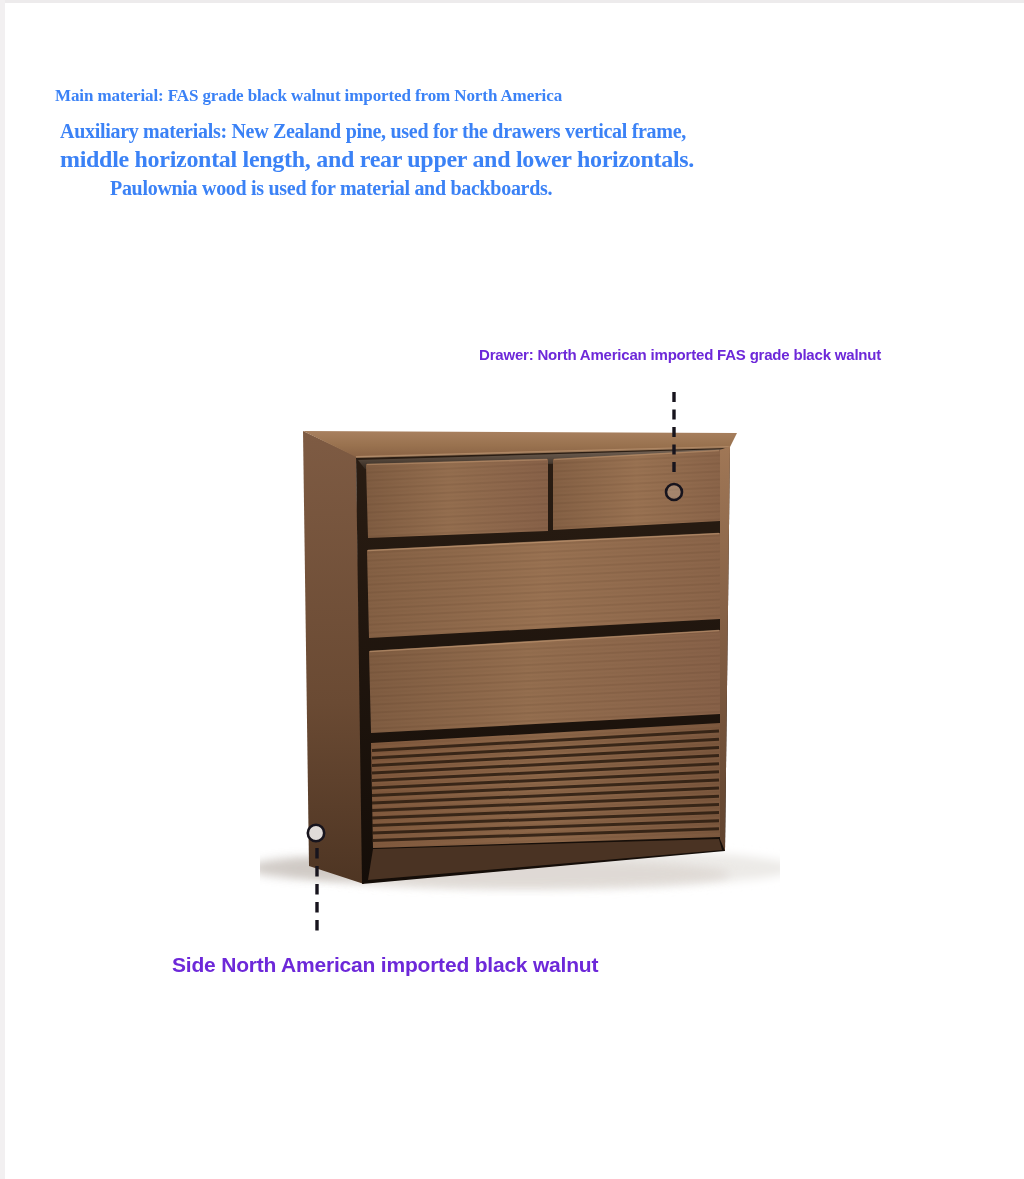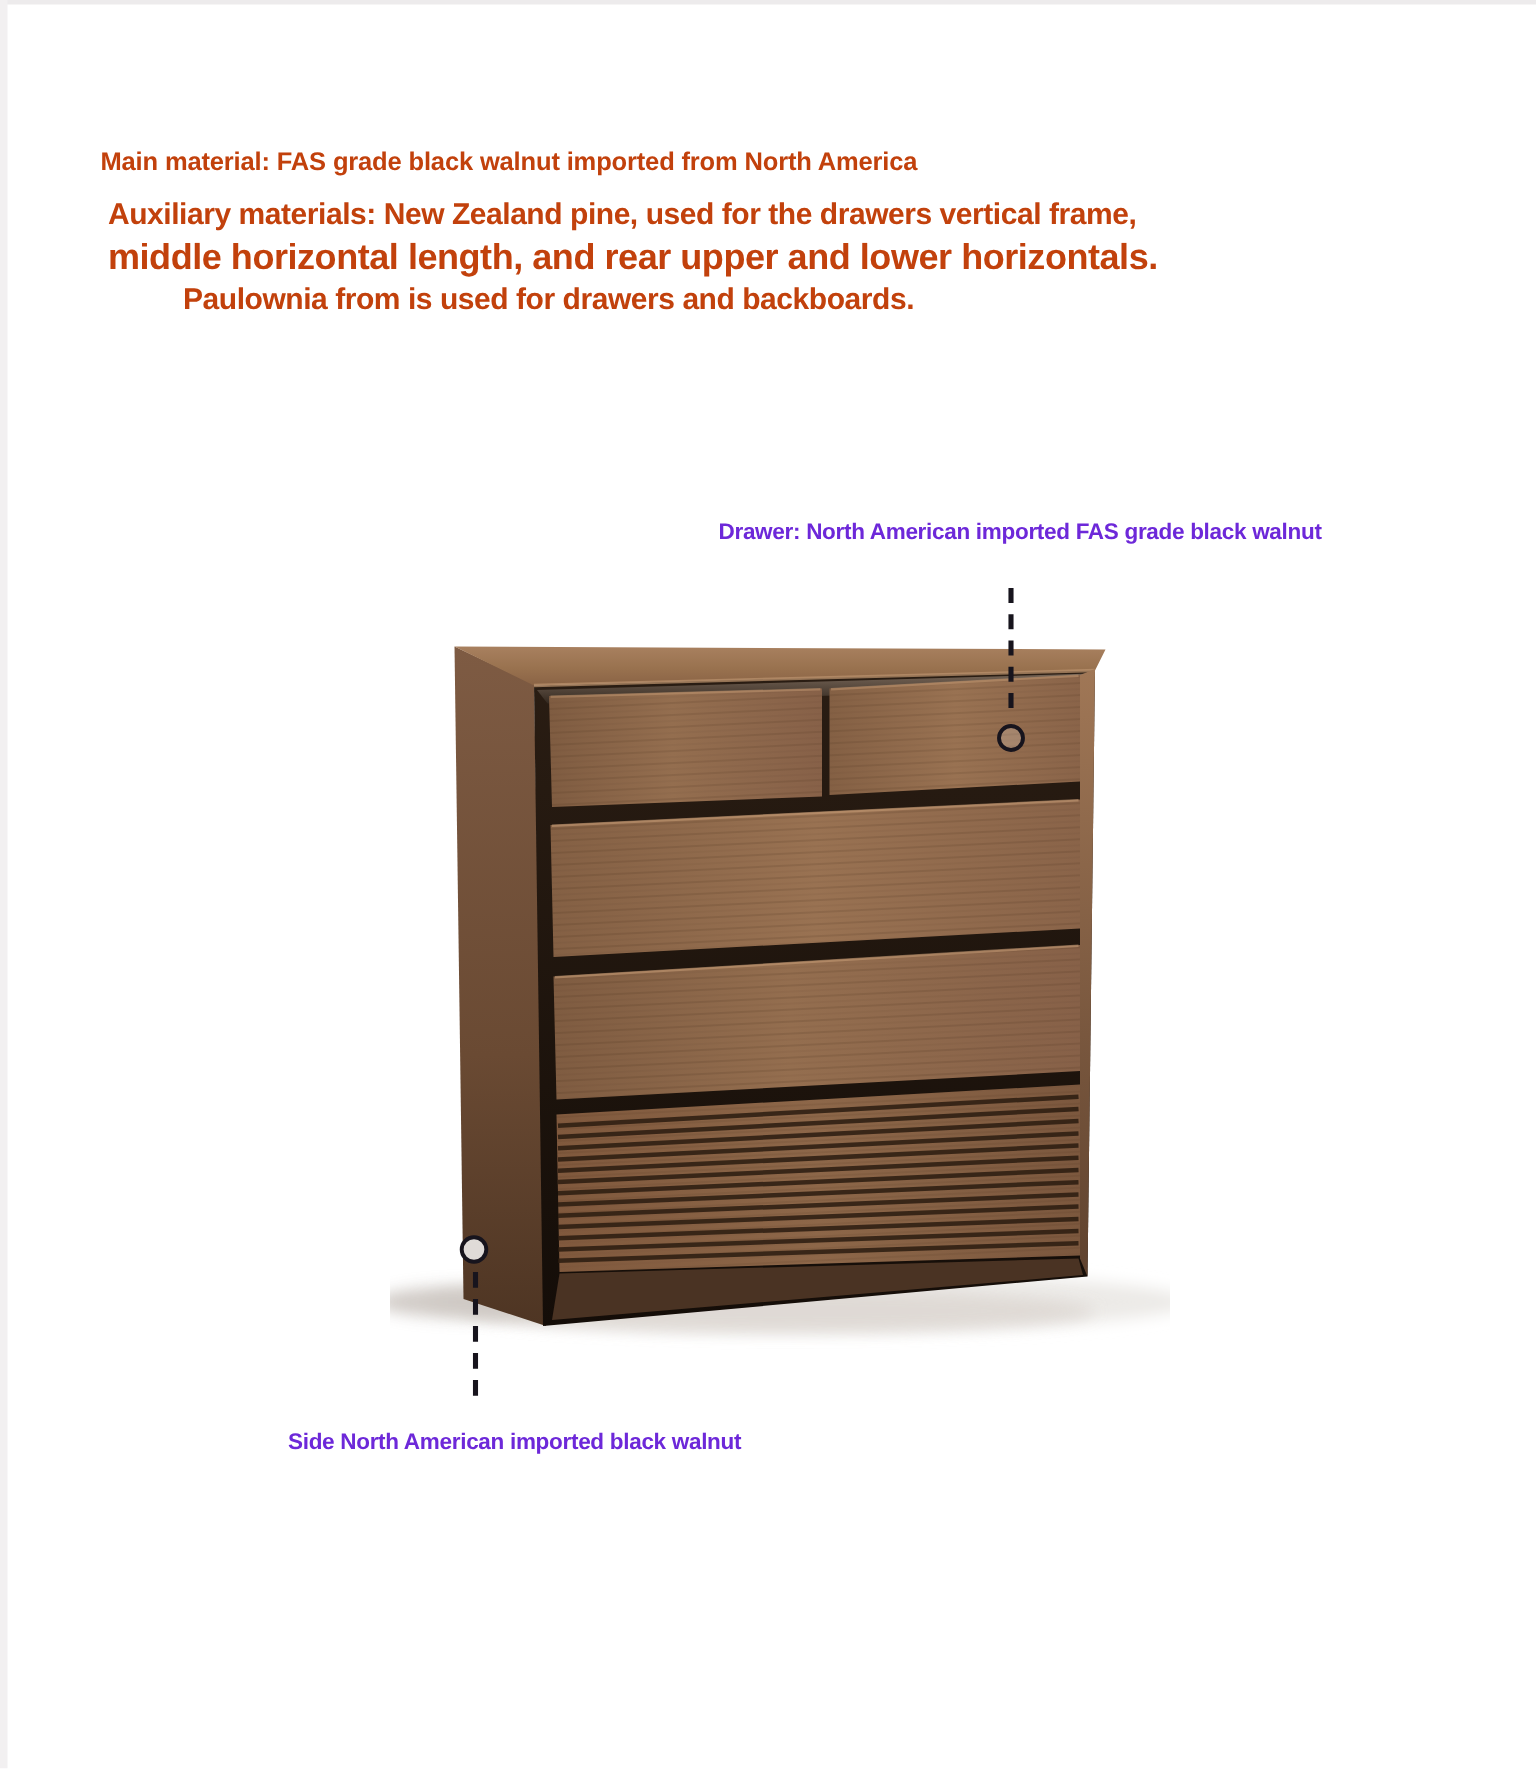--- a/index.html
+++ b/index.html
@@ -13,47 +13,47 @@
   .page-edge-top {
     position: absolute; left: 0; top: 0;
     width: 1024px; height: 3px;
     background: #edebec;
   }
   .page-edge-left {
     position: absolute; left: 0; top: 0;
     width: 5px; height: 1179px;
     background: #f2f0f1;
   }
-  .materials p { margin: 12px; position: absolute; color: #c2410c; font-weight: 700; }
+  .materials p { margin: 0; position: absolute; color: #3b82f6; font-weight: 700; font-family: Liberation Serif, serif; }
   .main-line   { left: 55px;  top: 86px;  font-size: 17px; letter-spacing: -0.1px; }
   .aux-line1   { left: 60px;  top: 120px; font-size: 20px; letter-spacing: -0.3px; }
   .aux-line2   { left: 60px;  top: 146px; font-size: 24px; letter-spacing: -0.3px; }
   .paulownia   { left: 110px; top: 177px; font-size: 20px; letter-spacing: -0.3px; }
   .callout {
     position: absolute; font-weight: 700; color: #6d28d9;
     font-size: 15px; letter-spacing: -0.2px; white-space: nowrap;
   }
   .callout-drawer { left: 479px; top: 346px; }
-  .callout-side   { left: 172px; top: 953px; font-size: 15px; margin-left: 20px; }
+  .callout-side   { left: 172px; top: 953px; font-size: 21px; }
   .illustration {
     position: absolute; left: 260px; top: 380px;
     width: 520px; height: 575px;
   }
 </style>
 </head>
 <body>
 
 <div class="page-edge-top"></div>
 <div class="page-edge-left"></div>
 
 <section class="materials">
   <p class="main-line">Main material: FAS grade black walnut imported from North America</p>
   <p class="aux-line1">Auxiliary materials: New Zealand pine, used for the drawers vertical frame,</p>
   <p class="aux-line2">middle horizontal length, and rear upper and lower horizontals.</p>
-  <p class="paulownia">Paulownia from is used for drawers and backboards.</p>
+  <p class="paulownia">Paulownia wood is used for material and backboards.</p>
 </section>
 
 <div class="callout callout-drawer">Drawer: North American imported FAS grade black walnut</div>
 
 <svg class="illustration" viewBox="260 380 520 575" xmlns="http://www.w3.org/2000/svg">
   <defs>
     <linearGradient id="gTop" x1="0" y1="0" x2="0" y2="1">
       <stop offset="0" stop-color="#a8805f"></stop>
       <stop offset="0.55" stop-color="#99724f"></stop>
       <stop offset="1" stop-color="#8a6345"></stop>

